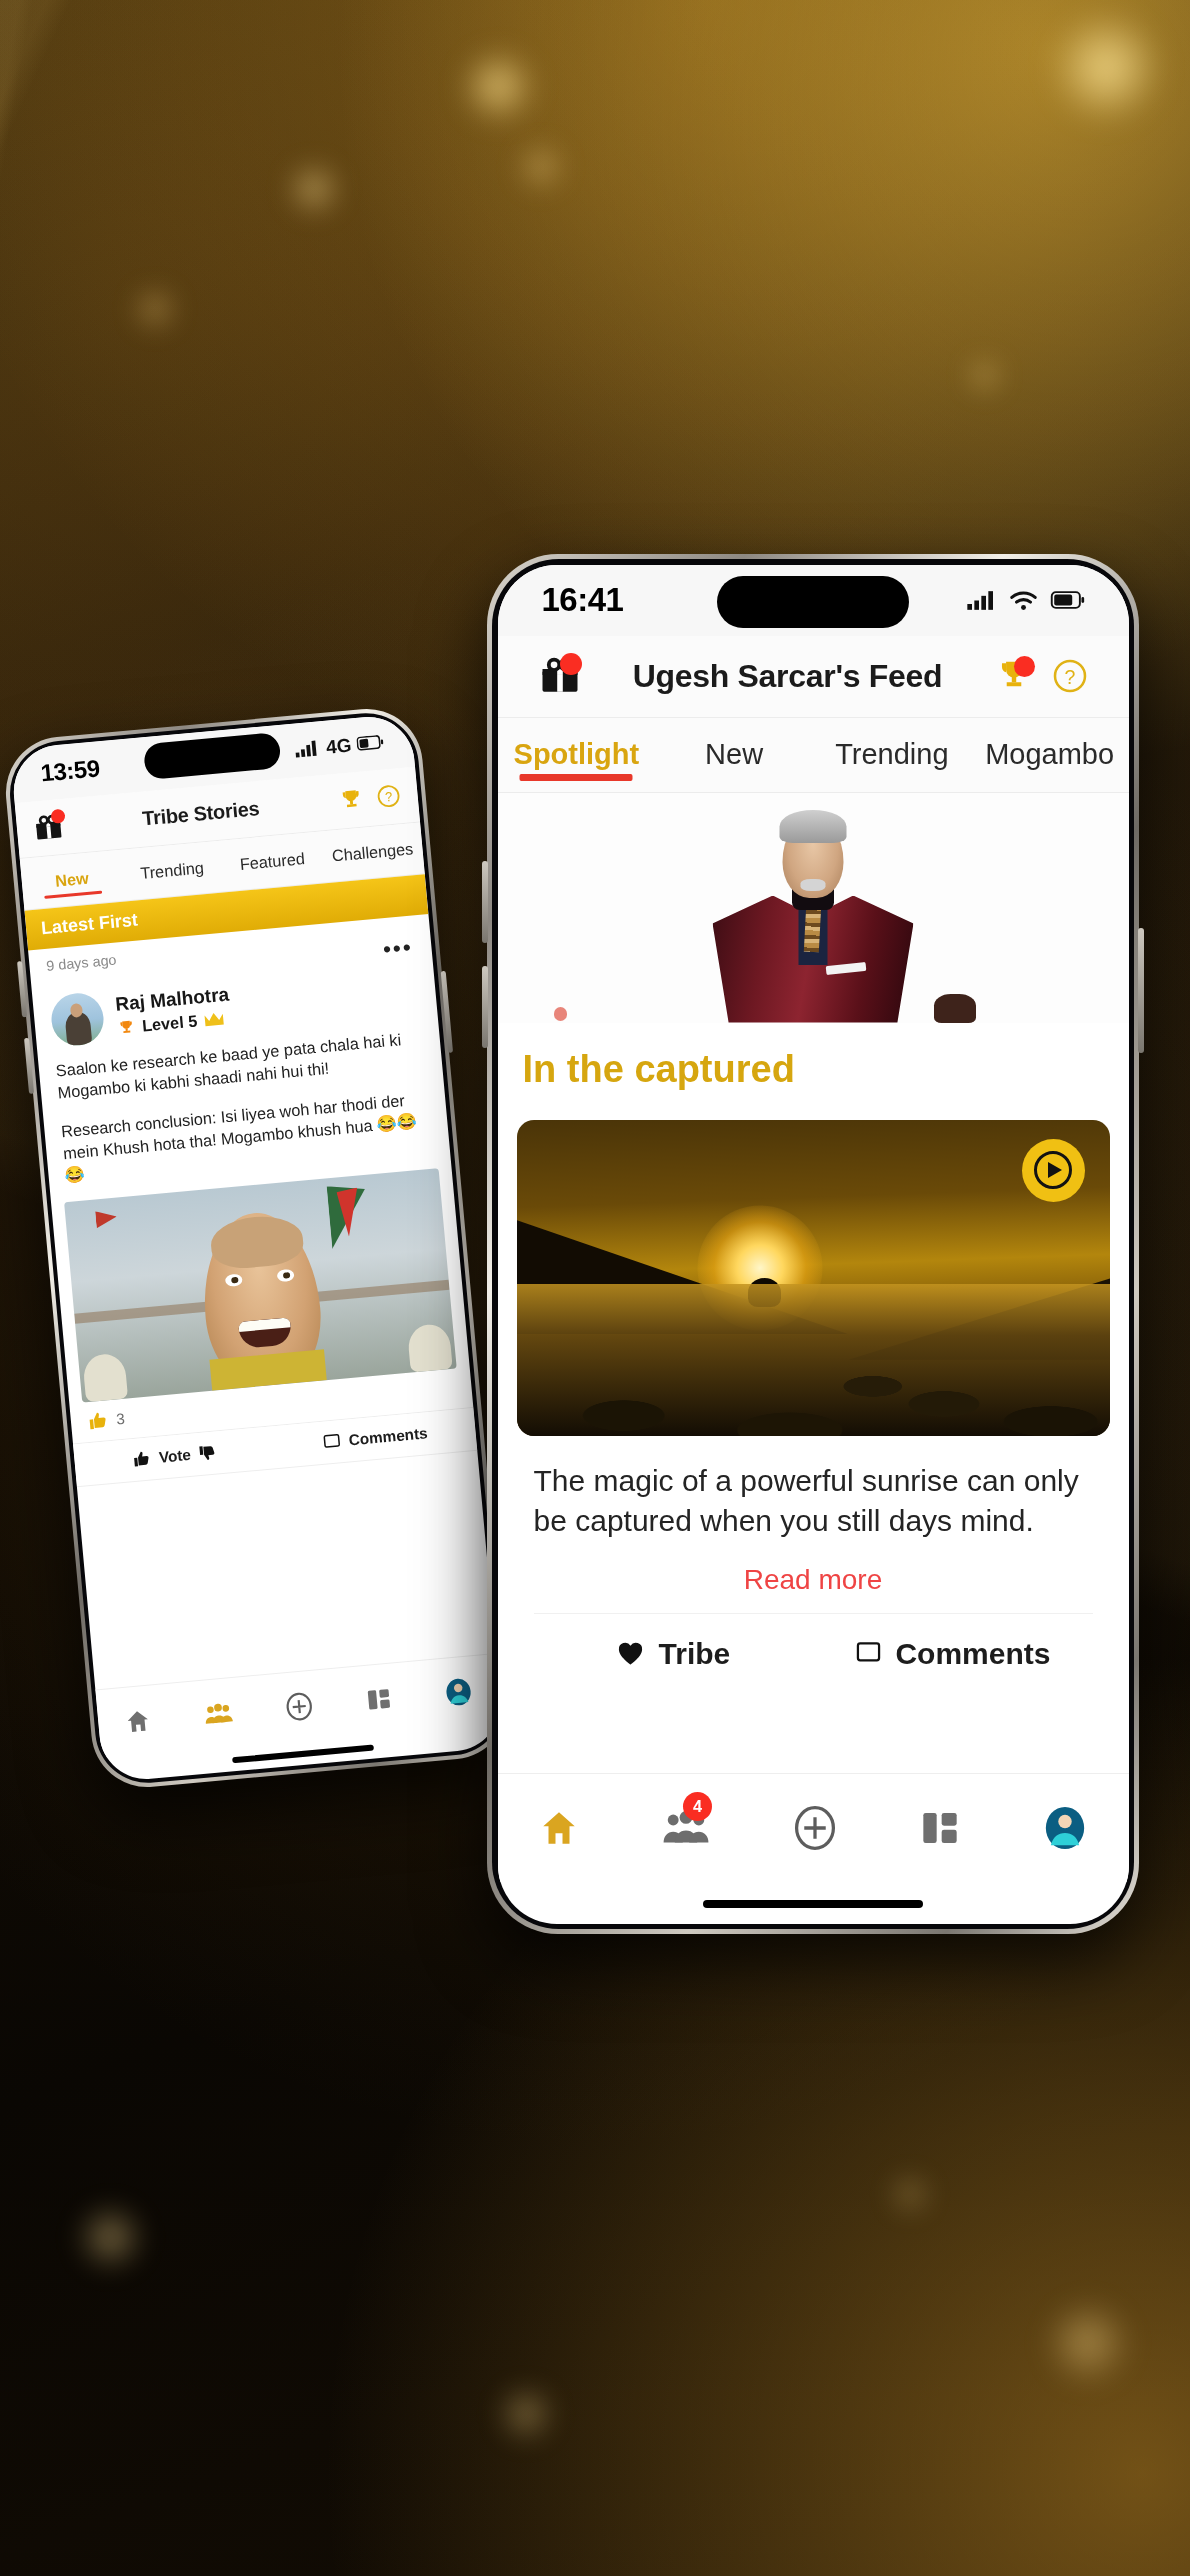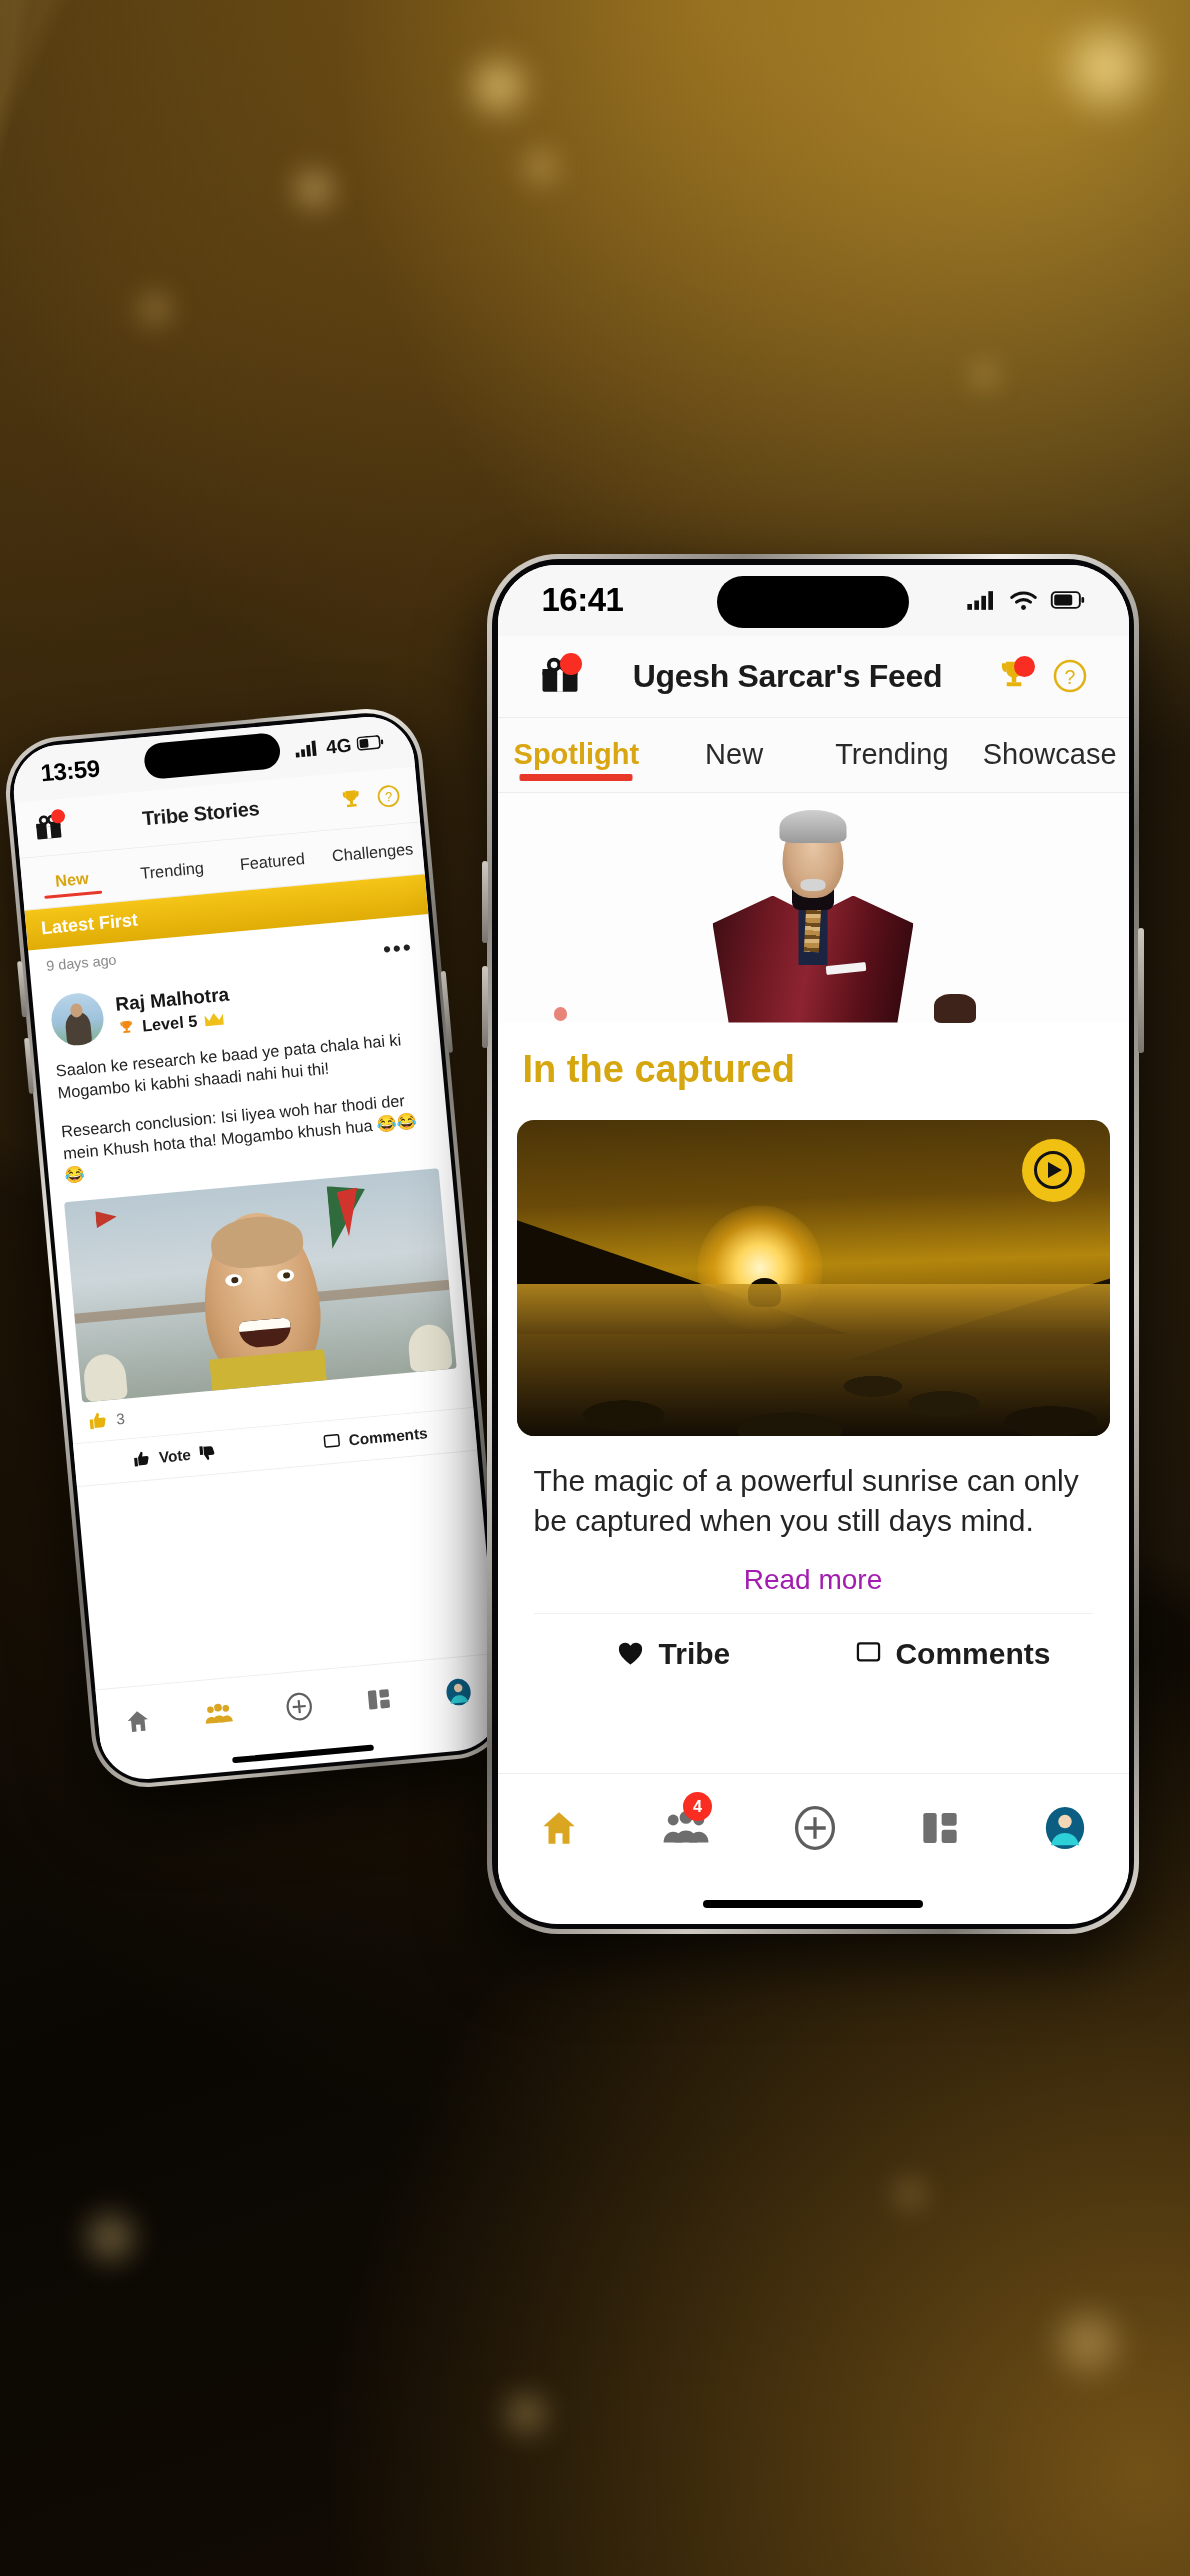--- a/index.html
+++ b/index.html
@@ -125,21 +125,21 @@
     position:absolute; right:25px; top:19px; width:63px; height:63px; border-radius:50%;
     background:#f0c013; display:flex; align-items:center; justify-content:center;
   }
   .play-ring { width:38px; height:38px; border-radius:50%; border:3.8px solid #121212;
                display:flex; align-items:center; justify-content:center; }
   .play-tri { width:0; height:0; border-left:14.4px solid #121212; border-top:8.6px solid transparent;
               border-bottom:8.6px solid transparent; margin-left:3.8px; }
 
   .card-body { background:#fff; padding:25px 36px 0; }
   .card-text { font-size:30px; line-height:1.34; color:#242424; }
-  .read-more { text-align:center; color:#a21caf; font-size:28px; padding:23px 0 17px; border-bottom:1px solid #f0f0f0; }
+  .read-more { text-align:center; color:#ef4444; font-size:28px; padding:23px 0 17px; border-bottom:1px solid #f0f0f0; }
   .act-row { display:flex; background:#fff; padding:23px 0 0; }
   .act { flex:1; display:flex; align-items:center; justify-content:center; gap:13.4px; font-size:30px; font-weight:bold; color:#1d1d1d; }
 
   #phoneR .bottomnav { height:109px; bottom:42px; }
   #phoneR .homebar { bottom:15.3px; width:220px; height:8.6px; }
 
   
   #phoneL {
     left:48px; top:721px; width:418px; height:1054px;
     transform:rotate(-5.2deg);
@@ -455,21 +455,21 @@
             <text x="12" y="17" font-size="13" font-family="Liberation Sans, sans-serif" fill="#e0b215" text-anchor="middle">?</text>
           </svg>
         </span>
       </div>
     </div>
 
     <div class="tabbar">
       <div class="tab active">Spotlight</div>
       <div class="tab">New</div>
       <div class="tab">Trending</div>
-      <div class="tab">Showcase</div>
+      <div class="tab">Mogambo</div>
     </div>
 
     <div id="spotlight-hero">
       <div class="hero-person">
         <div style="position:absolute;left:50%;bottom:0;transform:translateX(-50%);width:201px;height:127px;background:linear-gradient(100deg,#3d0d14 0%,#6d1822 26%,#8d2430 48%,#5a1019 74%,#2c070d 100%);border-radius:15.3px 15.3px 0 0;clip-path:polygon(8% 100%,0 22%,30% 0,50% 16%,70% 0,100% 22%,92% 100%);"></div>
         <div style="position:absolute;left:50%;bottom:58px;transform:translateX(-50%);width:29px;height:69px;background:#1b2440;"></div>
         <div style="position:absolute;left:50%;bottom:71px;transform:translateX(-50%) rotate(3deg);width:15.3px;height:59px;background:repeating-linear-gradient(180deg,#b98b44 0 4.8px,#6d4a1e 4.8px 8.6px,#d8b478 8.6px 12.5px);"></div>
         <div style="position:absolute;left:50%;bottom:113px;transform:translateX(-50%);width:42px;height:33px;background:#120c10;border-radius:7.7px;"></div>
         <div style="position:absolute;left:50%;bottom:125px;transform:translateX(-50%);width:61px;height:82px;background:radial-gradient(ellipse at 50% 34%,#e8c7a6 0%,#d0a681 58%,#a97f5b 100%);border-radius:50% 50% 44% 44%/56% 56% 44% 44%;"></div>
         <div style="position:absolute;left:50%;bottom:180px;transform:translateX(-50%);width:67px;height:33px;background:linear-gradient(180deg,#cfcfcf,#9a9a9a);border-radius:50% 50% 20% 20%;"></div>

